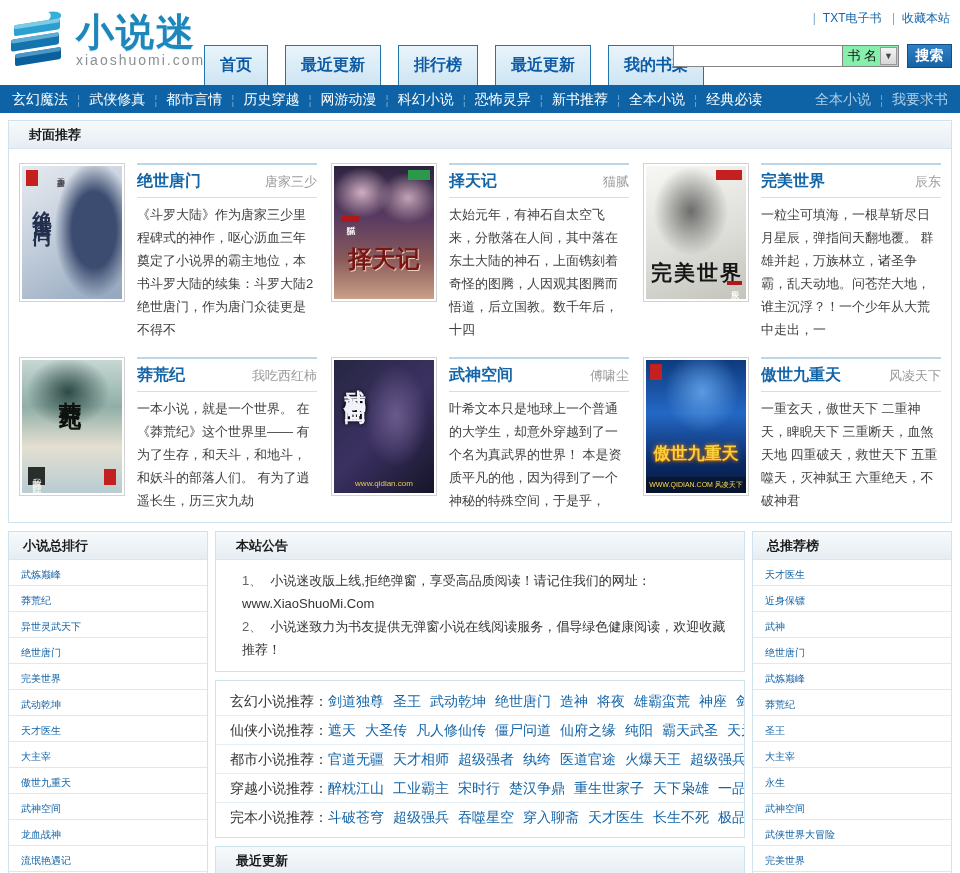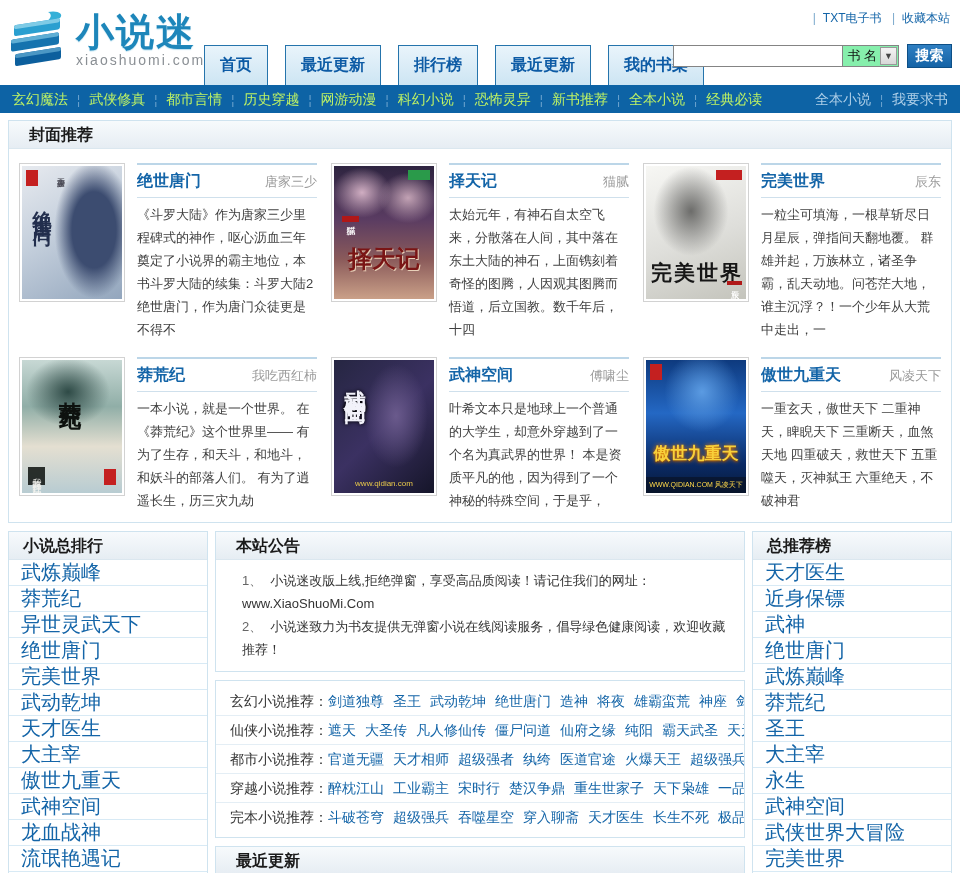--- a/index.html
+++ b/index.html
@@ -27,27 +27,27 @@
     border-left:none; background:#86efac; font-size:13px; color:#111; padding-left:4px; }
   .fs-arrow { width:17px; height:18px; margin:0 1px 0 3px; border:1px solid #9a9a9a;
     background:linear-gradient(#f4f4f4,#d8d8d8); display:flex; align-items:center;
     justify-content:center; font-size:9px; color:#444; }
   .search-btn { margin-left:8px; width:45px; height:24px; border:1px solid #0d4f86;
     background:linear-gradient(#2f7fc2,#1463a6); color:#fff; font-size:14px; font-weight:bold; cursor:pointer; }
 
   
   .mainnav { height:28px; background:#0d63a5; color:#fff; font-size:14px; line-height:28px;
     padding:0 12px; display:flex; justify-content:space-between; }
-  .mainnav a { color:#bef264; }
+  .mainnav a { color:#ffffff; }
   .mainnav .sep { color:#6fa5cf; margin:0 9px; font-size:12px; }
   .mainnav .right a { color:#aecfe8; }
 
   
   .box { border:1px solid #cfe3ef; background:#fff; }
-  .box-header { height:28px; line-height:28px; padding-left:20px; font-size:16px; font-weight:bold;
+  .box-header { height:28px; line-height:28px; padding-left:20px; font-size:13px; font-weight:bold;
     color:#1a1a1a; background:linear-gradient(#f7fafc,#e6edf3); border-bottom:1px solid #dbe7ef; }
 
   
   .cover-box { margin:7px 8px 8px; }
   .cover-grid { display:grid; grid-template-columns:1fr 1fr 1fr; column-gap:14px;
     row-gap:16px; padding:14px 10px 10px; }
   .book-card { display:flex; }
   .cover { flex-shrink:0; width:106px; height:139px; border:1px solid #d2d2d2;
     padding:2px; background:#fff; margin-right:12px; display:block; }
   .cover-art { position:relative; width:100%; height:100%; overflow:hidden; }
@@ -80,21 +80,21 @@
   .book-author { float:right; color:#9a9a9a; font-size:13px; margin-top:2px; }
   .book-desc { font-size:13px; color:#3f3f3f; line-height:23px; }
 
   
   .bottom { display:flex; gap:7px; margin:0 8px; align-items:flex-start; }
   .col-side { width:200px; flex-shrink:0; }
   .col-side .box-header { padding-left:14px; }
   .rank-list { list-style:none; }
   .rank-item { height:26px; line-height:25px; border-bottom:1px solid #d8eaf5; padding-left:12px;
     white-space:nowrap; overflow:hidden; }
-  .rank-link { color:#1465a8; font-size:20px; }
+  .rank-link { color:#1465a8; font-size:10px; }
   .col-mid { flex:1; display:flex; flex-direction:column; gap:8px; min-width:0; }
 
   .announce-list { padding:9px 14px 10px 26px; }
   .ann-row { font-size:13px; color:#333; line-height:23px; }
   .ann-num { color:#666; margin-right:8px; }
 
   .rec-box { padding:6px 0; }
   .rec-row { padding:0 14px; line-height:28px; font-size:14px; border-bottom:1px solid #e4eef5; white-space:nowrap; overflow:hidden; }
   .rec-row:last-child { border-bottom:none; }
   .rec-label { color:#333; }

